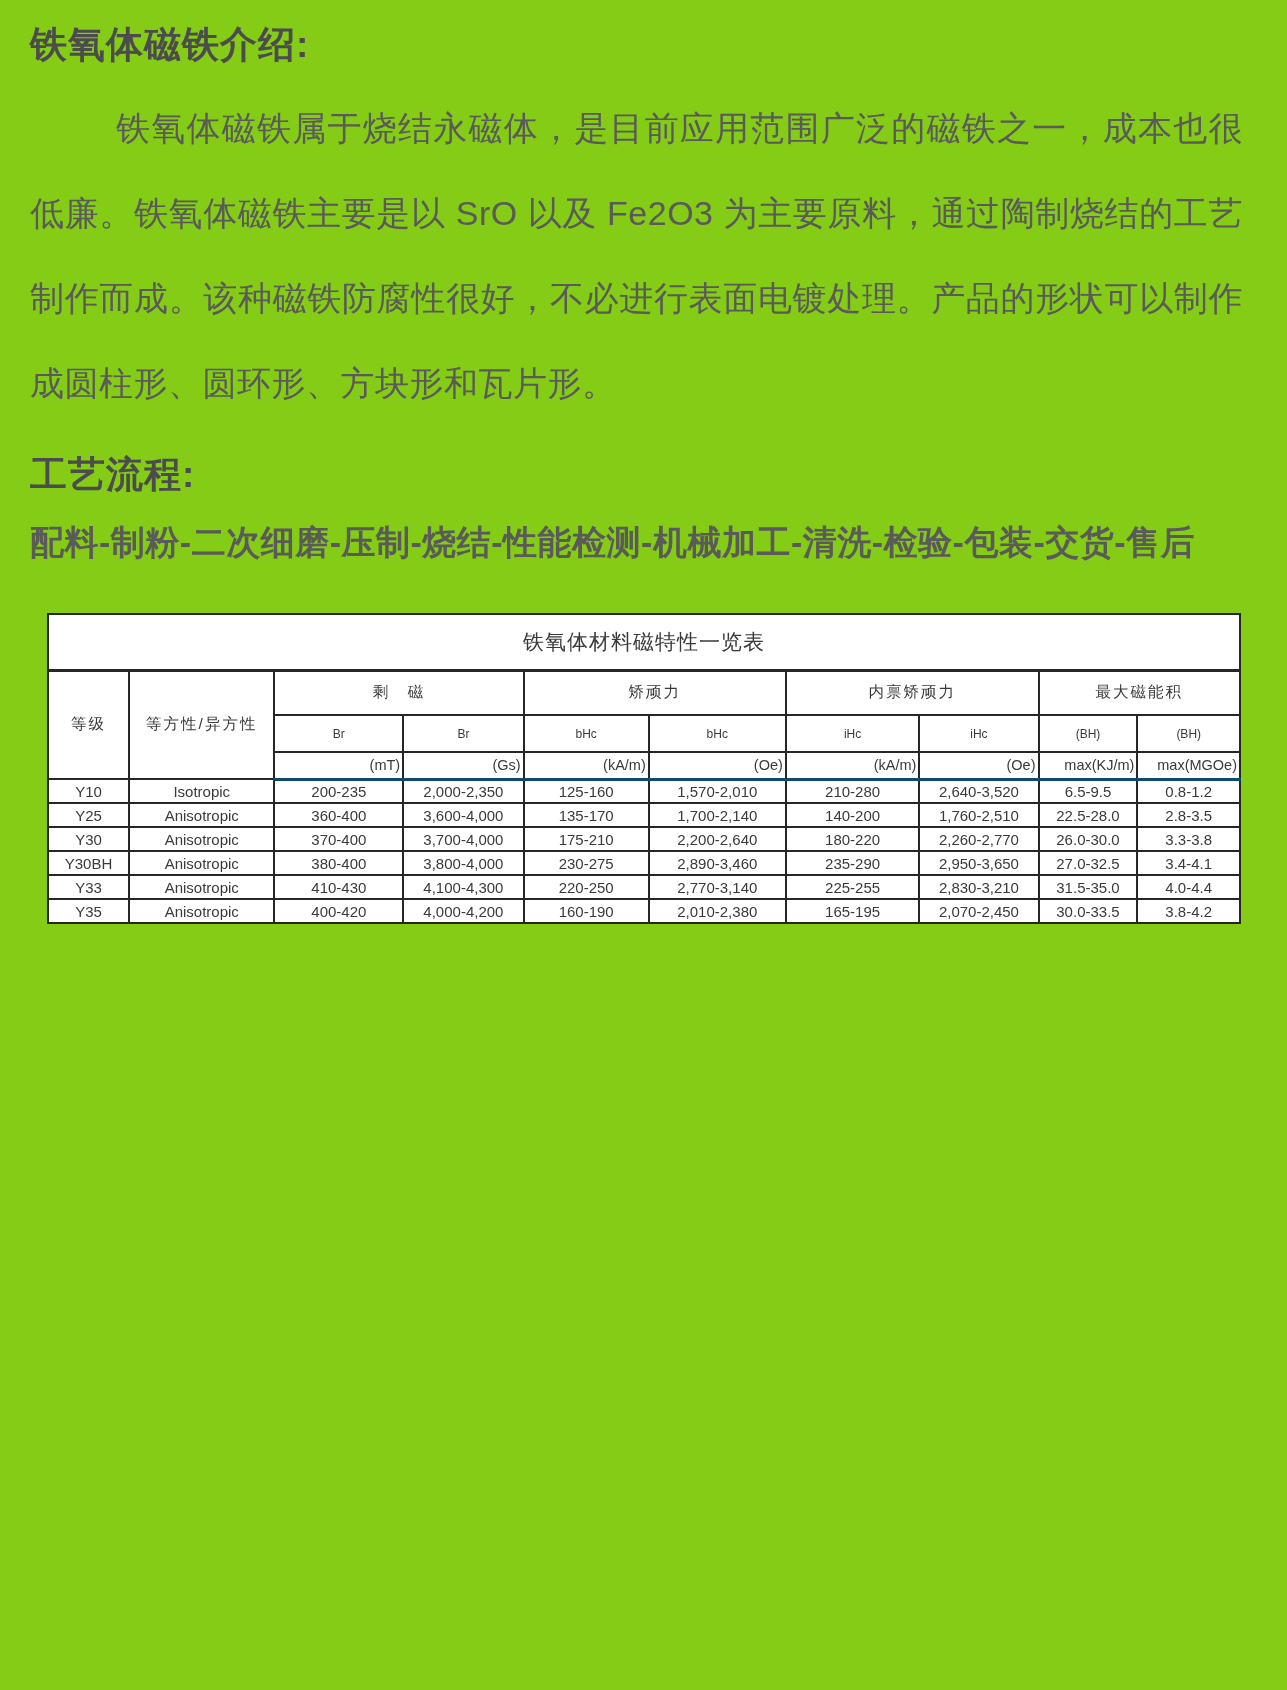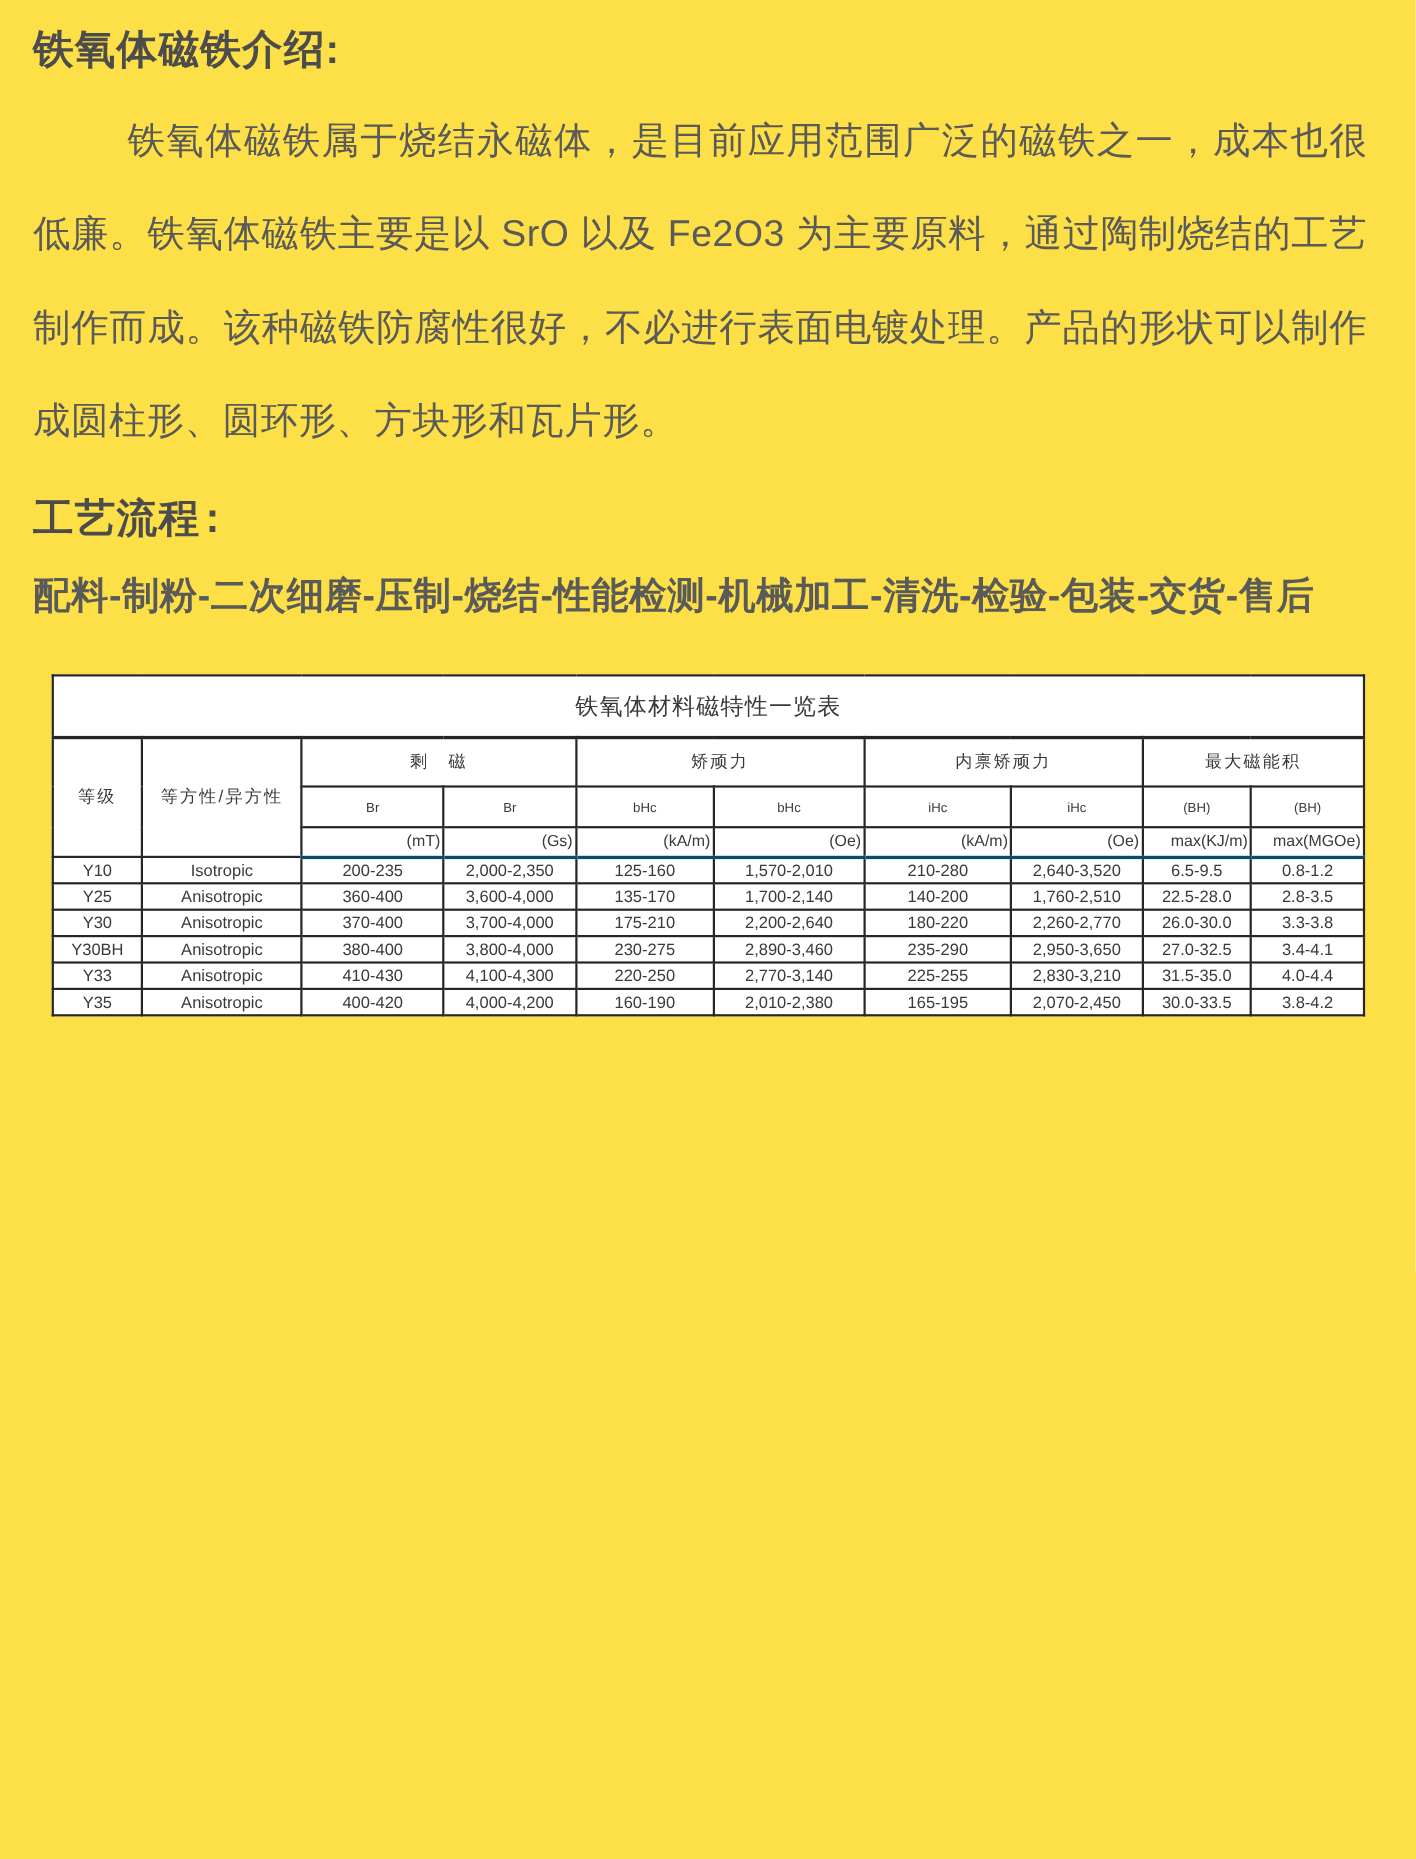--- a/index.html
+++ b/index.html
@@ -7,31 +7,31 @@
   body {
     width: 1287px;
     height: 1690px;
     overflow: hidden;
     font-family: "Liberation Sans", sans-serif;
   }
   .doc {
     width: 100%;
     height: 100%;
     padding: 20px 44px 0 30px;
-    background: #fde047;
+    background: #84cc16;
   }
   .heading {
     font-size: 37px;
     line-height: 50px;
     font-weight: 700;
     color: #4c4c4c;
     letter-spacing: 1px;
   }
   .heading.intro { margin-top: 0; }
-  .heading.process { margin-top: 24px; font-family: Liberation Mono, monospace; }
+  .heading.process { margin-top: 24px; }
   .para {
     font-size: 34px;
     line-height: 85px;
     color: #5a5a58;
     text-align: justify;
     letter-spacing: 0.5px;
   }
   .para.indent { text-indent: 86px; }
   .para.first { margin-top: 16px; }
   .para.flow { text-align: left; font-weight: bold; }

